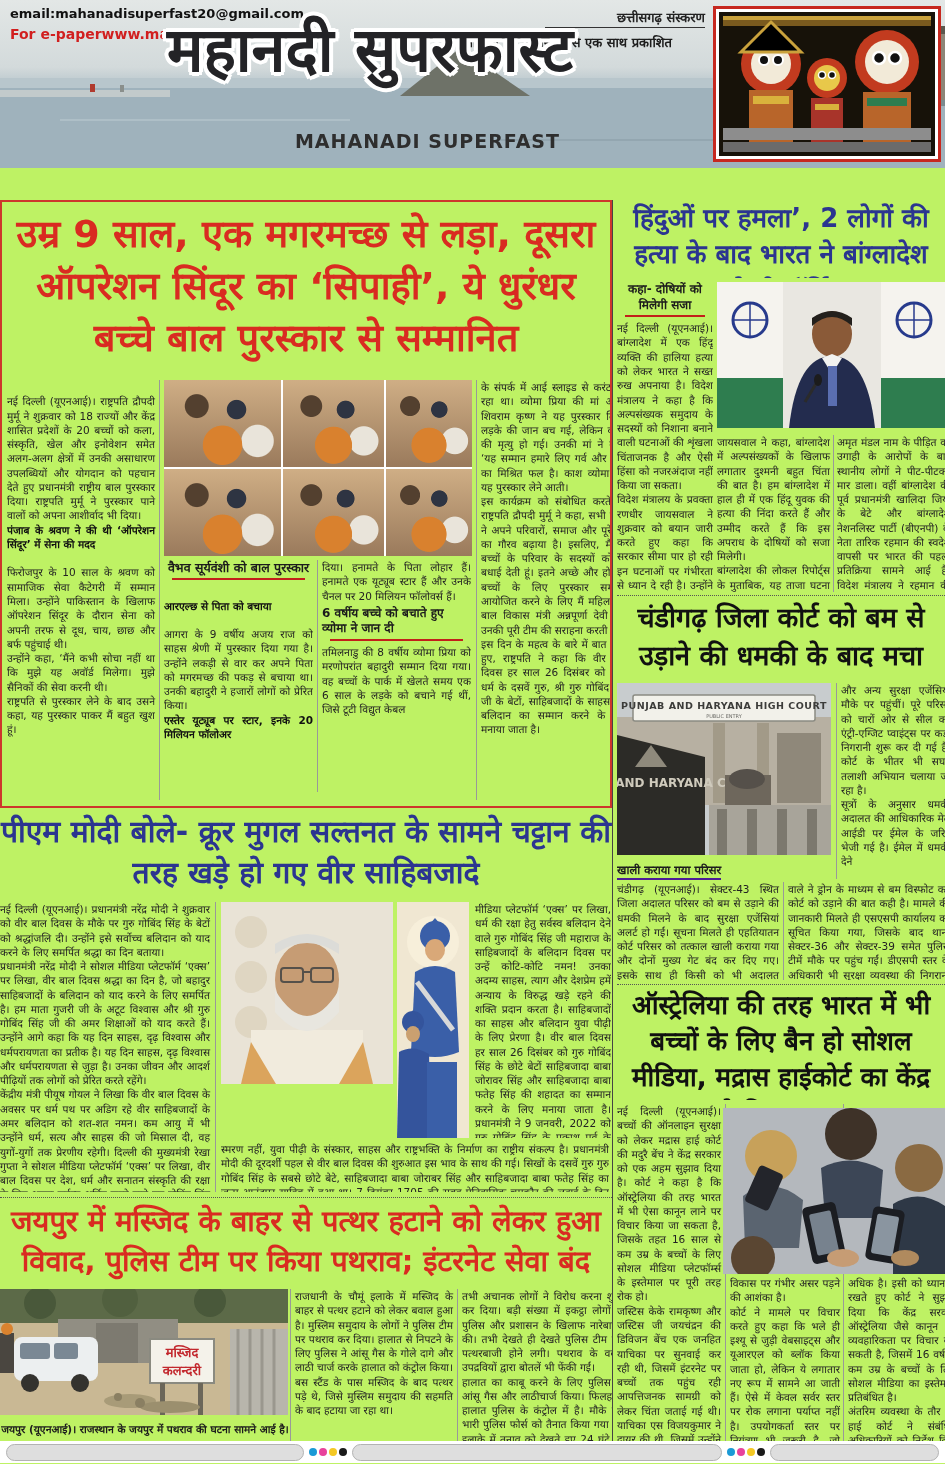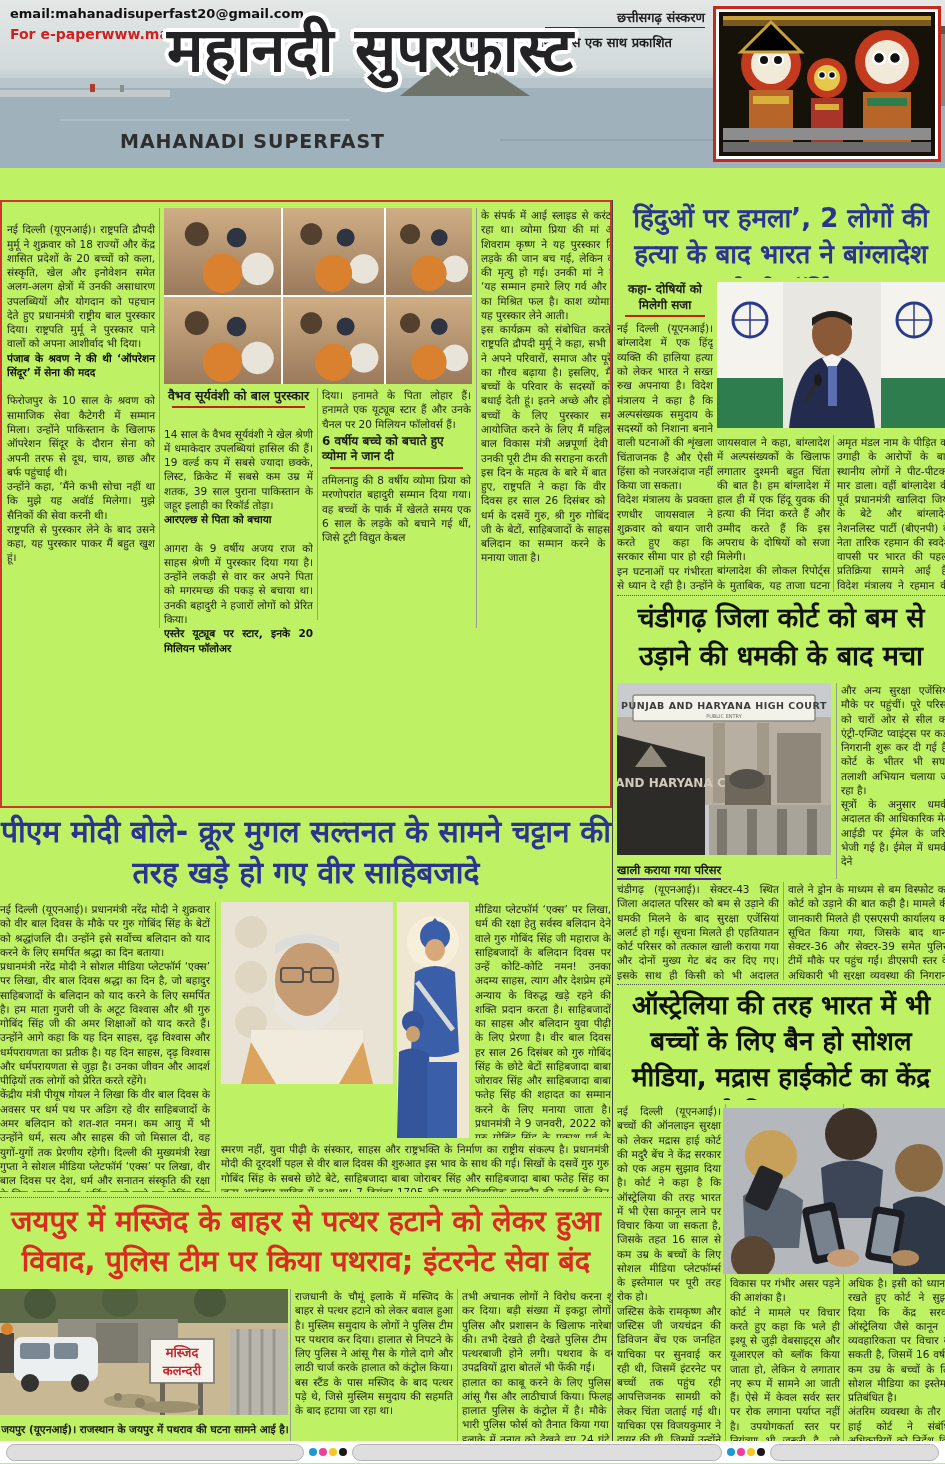--- a/index.html
+++ b/index.html
@@ -8,21 +8,21 @@
   
   .masthead{position:absolute;top:0;left:0;width:945px;height:168px;overflow:hidden;
     background:linear-gradient(#e3e7e6 0%,#d3dadb 40%,#aebfc7 55%,#9db0ba 100%);}
   .mast-svg{position:absolute;top:0;left:0;}
   .mast-email{position:absolute;top:6px;left:10px;font-size:13px;font-weight:bold;color:#111;}
   .mast-epaper{position:absolute;top:26px;left:10px;font-size:14px;font-weight:bold;color:#d11f1f;}
   .mast-edition{position:absolute;top:8px;left:545px;width:160px;text-align:right;font-size:13px;font-weight:bold;color:#222;border-bottom:1px solid #333;padding-bottom:1px;}
   .mast-published{position:absolute;top:33px;left:430px;width:275px;text-align:center;font-size:13px;font-weight:bold;color:#1d1d1d;}
   .np-title{position:absolute;top:18px;left:80px;width:580px;text-align:center;font-size:61px;font-weight:800;color:#232326;line-height:1.05;
     text-shadow:-3px -3px 0 #fff,3px -3px 0 #fff,-3px 3px 0 #fff,3px 3px 0 #fff,0 -4px 0 #fff,0 4px 0 #fff,-4px 0 0 #fff,4px 0 0 #fff;}
-  .np-title-en{position:absolute;top:130px;left:120px;width:440px;text-align:left;font-size:19px;font-weight:bold;color:#2e2e2e;letter-spacing:1px;}
+  .np-title-en{position:absolute;top:130px;left:120px;width:440px;text-align:right;font-size:19px;font-weight:bold;color:#2e2e2e;letter-spacing:1px;}
   .deity-box{position:absolute;top:6px;right:4px;width:228px;height:156px;border:3px solid #c6281f;background:#fff;padding:3px;box-sizing:border-box;}
   .deity-inner{width:100%;height:100%;background:#14100c;position:relative;overflow:hidden;}
   
   .dateline{position:absolute;top:168px;left:0;width:945px;height:28px;box-sizing:border-box;
     border-top:2px solid #111;border-bottom:3px solid #111;display:flex;align-items:center;
     padding:0 10px;font-size:13.5px;font-weight:bold;color:#d41a1a;}
   .dl-issue{width:190px;}
   .dl-place{width:150px;text-align:center;}
   .dl-date{width:250px;text-align:center;}
   .dl-price{flex:1;text-align:center;}
@@ -173,20 +173,21 @@
       </div>
     </div>
   </div>
 
 
   <div class="content">
 
     <div class="left-col">
 
       <div class="lead-box">
+        <div class="lead-headline">उम्र 9 साल, एक मगरमच्छ से लड़ा, दूसरा ऑपरेशन सिंदूर का ‘सिपाही’, ये धुरंधर बच्चे बाल पुरस्कार से सम्मानित</div>
         <div class="lead-body">
           <div class="lcol1 body-text">
             <span>नई दिल्ली (यूएनआई)। राष्ट्रपति द्रौपदी मुर्मू ने शुक्रवार को 18 राज्यों और केंद्र शासित प्रदेशों के 20 बच्चों को कला, संस्कृति, खेल और इनोवेशन समेत अलग-अलग क्षेत्रों में उनकी असाधारण उपलब्धियों और योगदान को पहचान देते हुए प्रधानमंत्री राष्ट्रीय बाल पुरस्कार दिया। राष्ट्रपति मुर्मू ने पुरस्कार पाने वालों को अपना आशीर्वाद भी दिया।</span>
             <div class="subhead">पंजाब के श्रवण ने की थी ‘ऑपरेशन सिंदूर’ में सेना की मदद</div>
             <span>फिरोजपुर के 10 साल के श्रवण को सामाजिक सेवा कैटेगरी में सम्मान मिला। उन्होंने पाकिस्तान के खिलाफ ऑपरेशन सिंदूर के दौरान सेना को अपनी तरफ से दूध, चाय, छाछ और बर्फ पहुंचाई थी।
 उन्होंने कहा, ‘मैंने कभी सोचा नहीं था कि मुझे यह अवॉर्ड मिलेगा। मुझे सैनिकों की सेवा करनी थी।
 राष्ट्रपति से पुरस्कार लेने के बाद उसने कहा, यह पुरस्कार पाकर मैं बहुत खुश हूं।</span>
           </div>
           <div class="lmid">
             <div class="lead-photo">
@@ -195,21 +196,20 @@
               <div class="ptile"></div>
               <div class="ptile"></div>
               <div class="ptile"></div>
               <div class="ptile"></div>
             </div>
             <div class="lmid-cols">
               <div class="lcol2">
                 <div class="lead-caption">वैभव सूर्यवंशी को बाल पुरस्कार</div>
                 <div class="redrule"></div>
                 <div class="body-text">
-                  <span>14 साल के वैभव सूर्यवंशी ने खेल श्रेणी में धमाकेदार उपलब्धियां हासिल की हैं। 19 वर्ल्ड कप में सबसे ज्यादा छक्के, लिस्ट, क्रिकेट में सबसे कम उम्र में शतक, 39 साल पुराना पाकिस्तान के जहूर इलाही का रिकॉर्ड तोड़ा।</span>
                   <div class="subhead">आरएल्छ से पिता को बचाया</div>
                   <span>आगरा के 9 वर्षीय अजय राज को साहस श्रेणी में पुरस्कार दिया गया है। उन्होंने लकड़ी से वार कर अपने पिता को मगरमच्छ की पकड़ से बचाया था। उनकी बहादुरी ने हजारों लोगों को प्रेरित किया।</span>
                   <div class="subhead">एस्तेर यूट्यूब पर स्टार, इनके 20 मिलियन फॉलोअर</div>
                   
                 </div>
               </div>
               <div class="lcol3">
                 <div class="body-text">दिया। हनामते के पिता लोहार हैं। हनामते एक यूट्यूब स्टार हैं और उनके चैनल पर 20 मिलियन फॉलोवर्स हैं।</div>
                 <div class="boxed-sub">6 वर्षीय बच्चे को बचाते हुए व्योमा ने जान दी</div>
                 <div class="redrule"></div>

